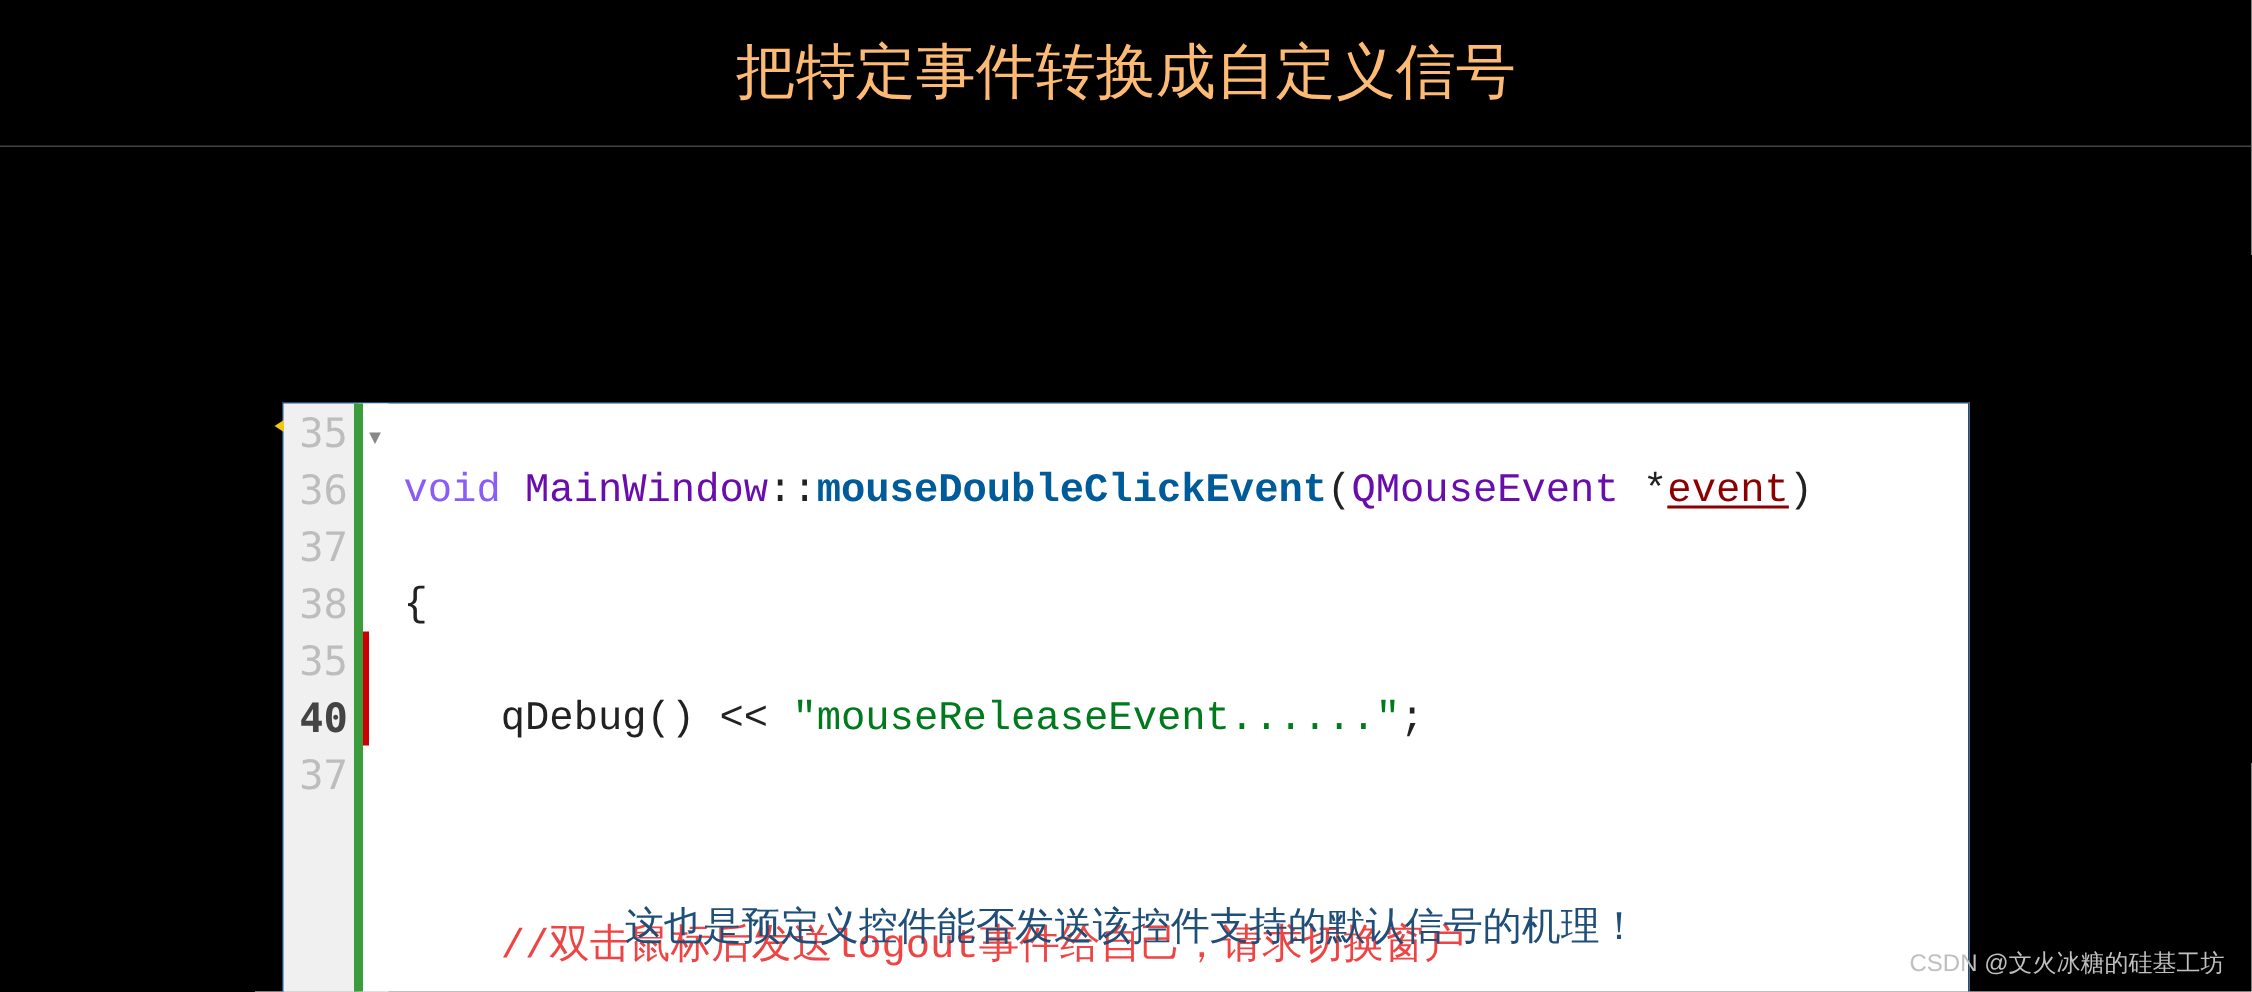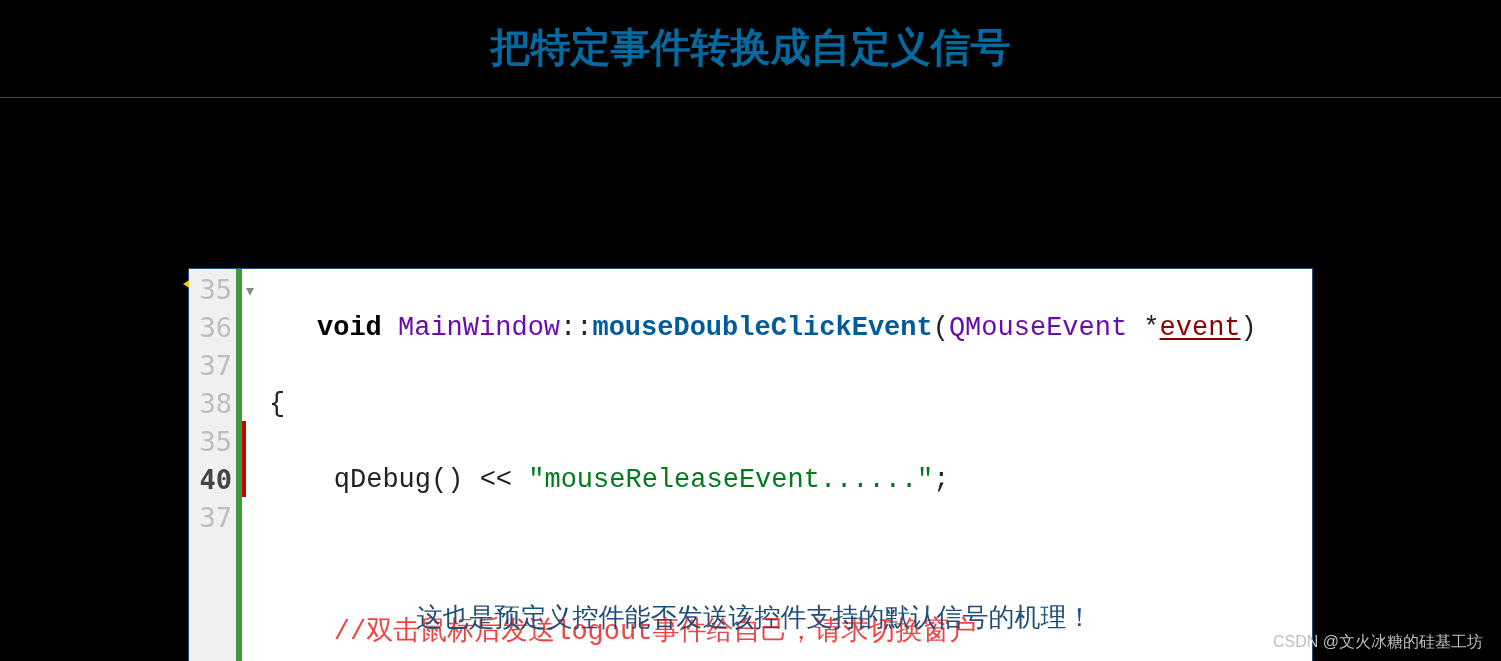--- a/index.html
+++ b/index.html
@@ -6,23 +6,23 @@
 body {
   width:1501px; height:661px;
   background:#000;
   font-family:"Microsoft YaHei","SimSun",sans-serif;
   position:relative;
   overflow:hidden;
 }
 .title {
   width:100%;
   text-align:center;
-  color:#0369a1;
+  color:#fdba74;
   font-size:40px;
-  font-weight:bold;
+  font-weight:normal;
   padding-top:20px;
 }
 .rule {
   width:100%;
   height:1px;
   background:#444;
   margin-top:22px;
 }
 .code-box {
   position:absolute;
@@ -77,21 +77,21 @@
 }
 .code {
   font-family:Consolas,"Courier New",monospace;
   font-size:27px;
   line-height:38px;
   padding:2px 6px 2px 10px;
   color:#222;
   white-space:pre;
 }
 .code .ln { height:38px; }
-.kw  { color:#000000; font-weight:bold;margin-left:48px; }          
+.kw  { color:#8b5cf6; font-weight:normal; }          
 .cls { color:#6a0dad; }                             
 .fn  { color:#005b9a; font-weight:bold; } 
 .prm { color:#8b0000; text-decoration:underline; text-underline-offset:3px; } 
 .str { color:#007a1c; }
 .cmt { color:#ef4444; }
 .subtitle {
   position:absolute;
   left:4px; width:100%;
   top:600px;
   text-align:center;

